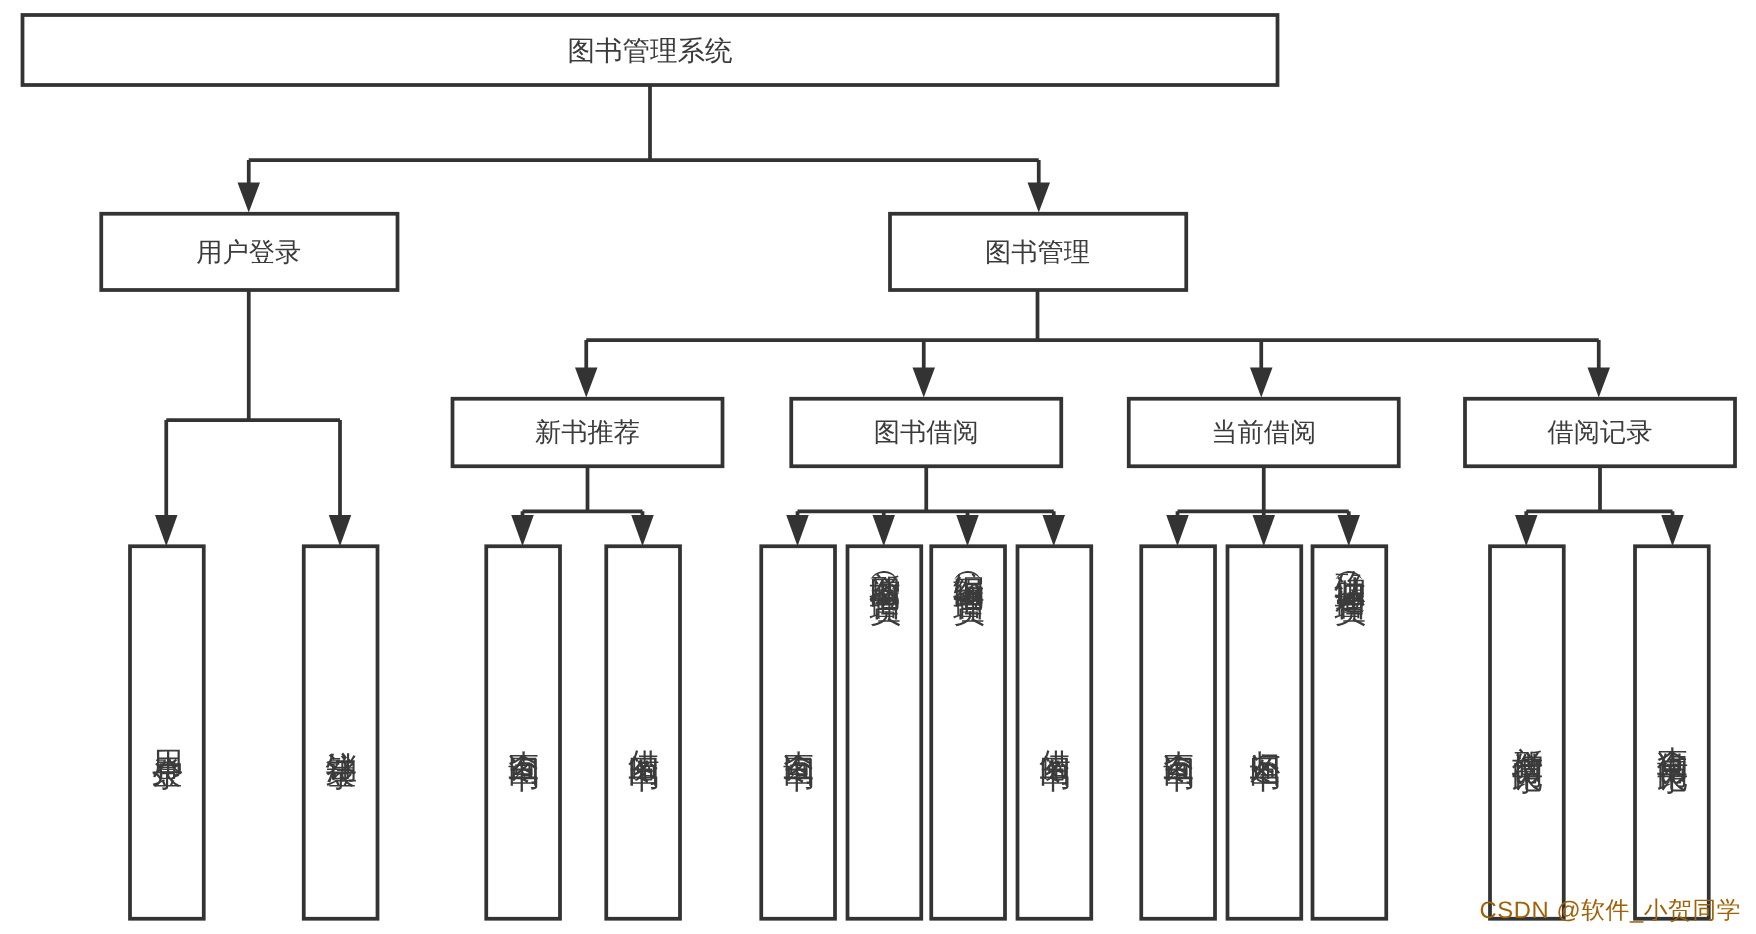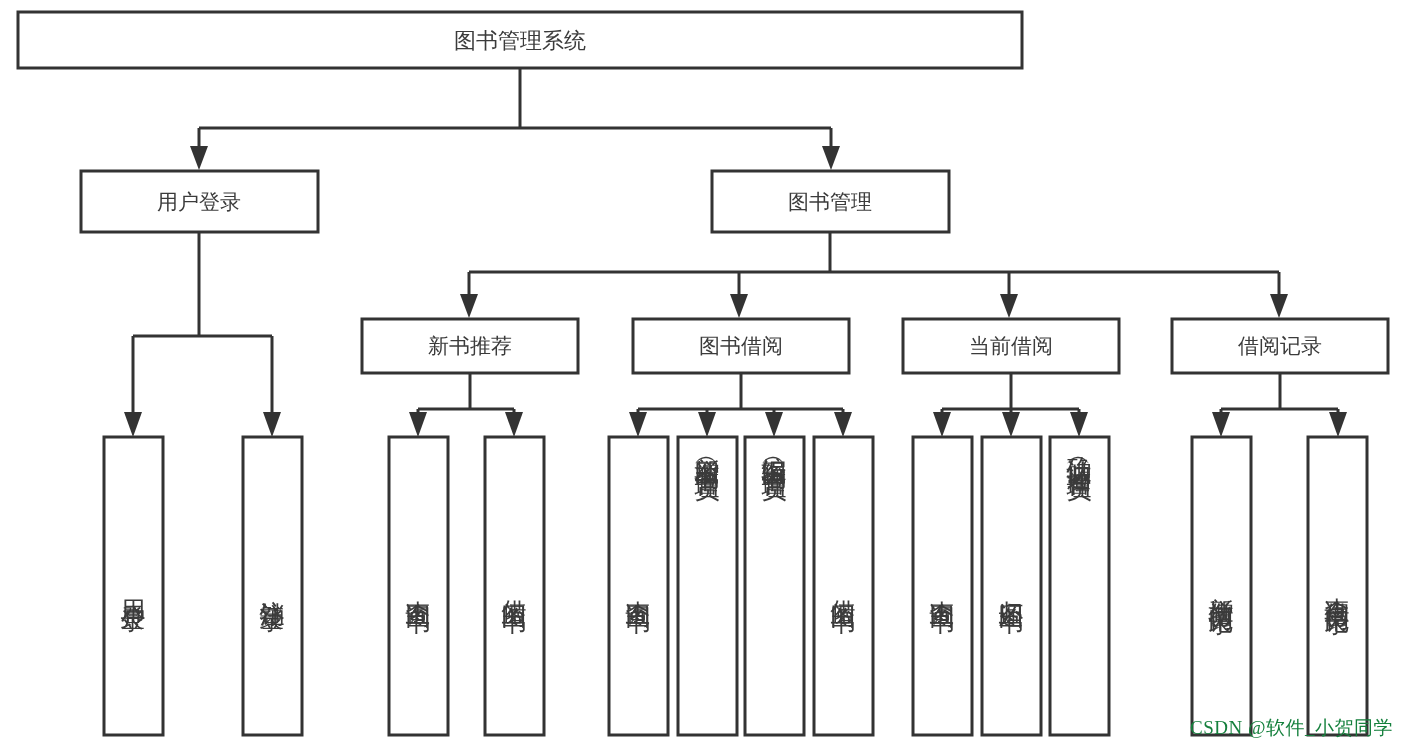--- a/index.html
+++ b/index.html
@@ -71,23 +71,23 @@
     line-height: 1.28;
     letter-spacing: 3px;
     color: #3b3b3b;
     white-space: nowrap;
     text-align: center;
   }
   .watermark {
     position: absolute;
     right: 12px;
     bottom: 6px;
-    font-family: Liberation Serif, serif;
+    font-family: Liberation Sans, sans-serif;
     font-size: 19px;
-    color: #15803d;
+    color: #a16207;
     letter-spacing: 0.5px;
     white-space: nowrap;
   }
 </style>
 </head>
 <body>
 
 <div id="diagram-root">
 
   <svg id="flow-svg" viewBox="0 0 1405 747" xmlns="http://www.w3.org/2000/svg">

